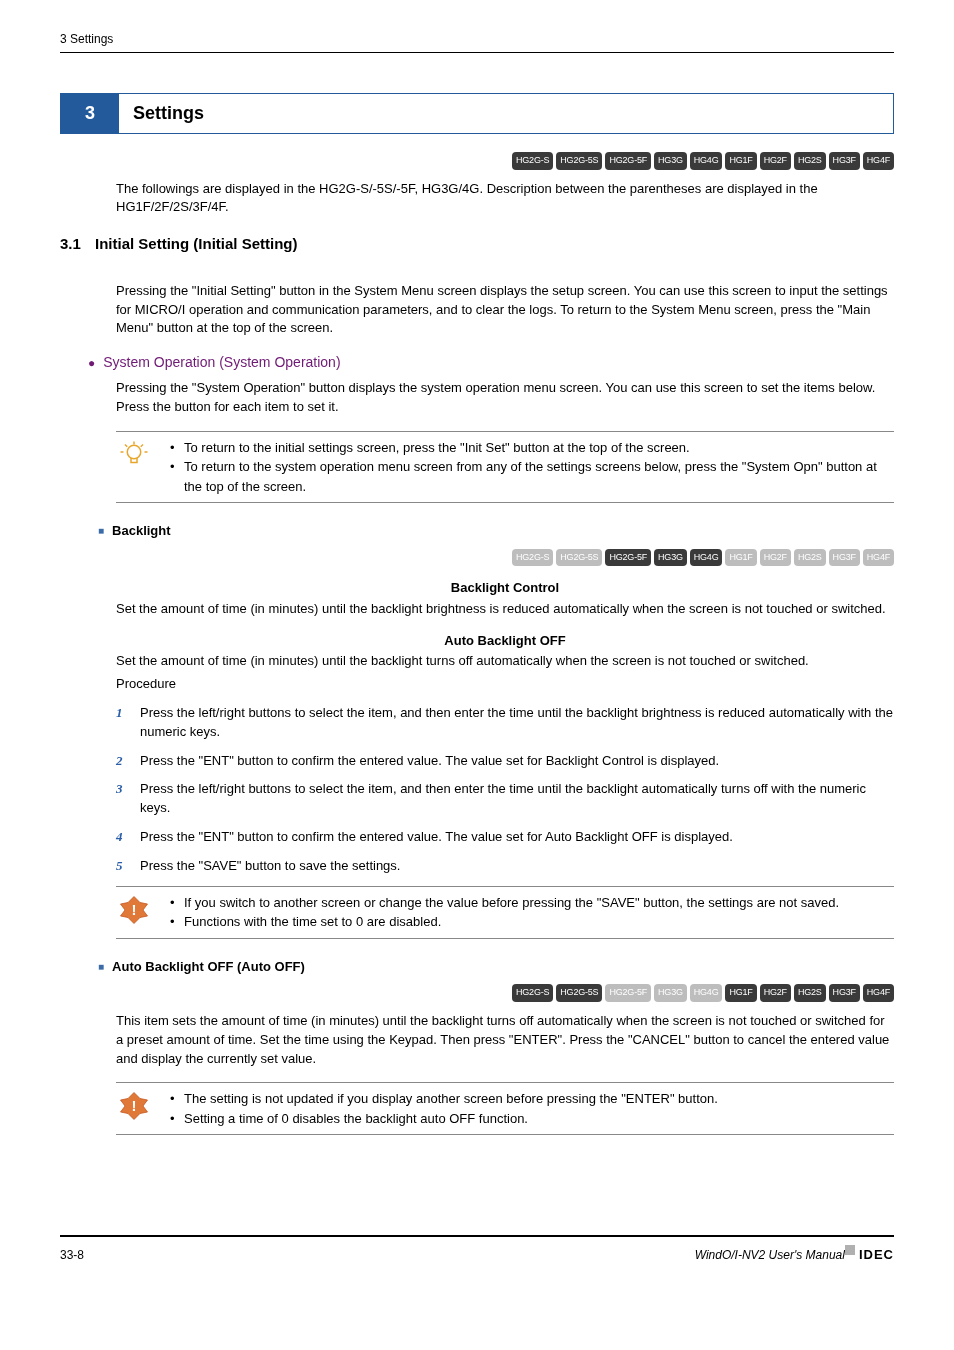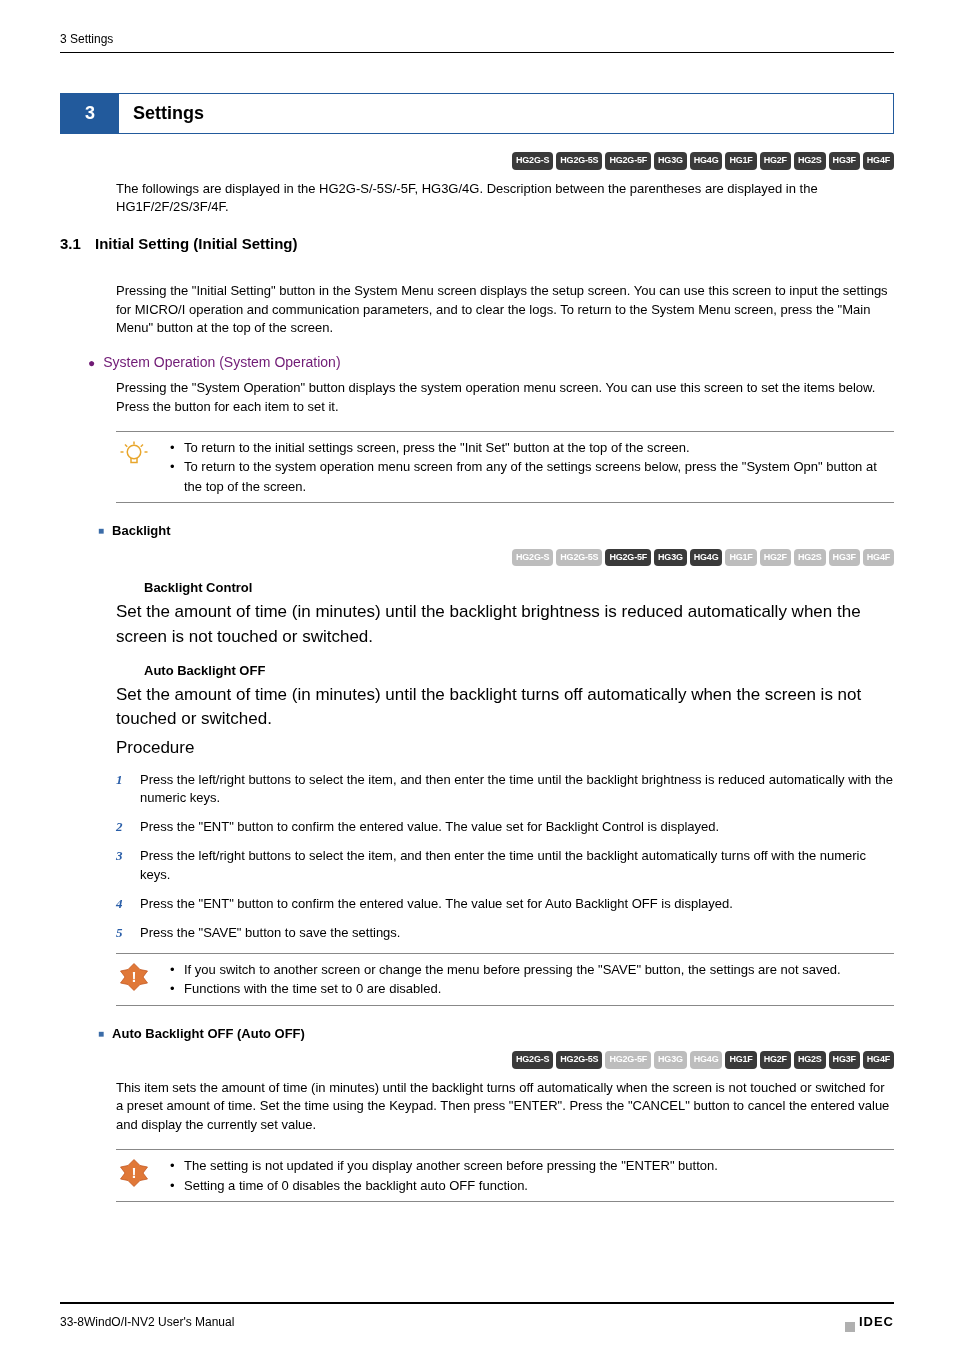--- a/index.html
+++ b/index.html
@@ -49,21 +49,21 @@
     display: flex;
     justify-content: flex-end;
     gap: 3px;
     margin-bottom: 10px;
     flex-wrap: wrap;
   }
   .tag {
     background: #3a3a3a;
     color: #fff;
     font-size: 9px;
-    font-weight: bold;
+    font-weight: normal;
     padding: 2px 4px;
     border-radius: 4px;
     letter-spacing: -0.2px;
   }
   .tag.inactive {
     background: #bdbdbd;
     color: #fff;
   }
   .body-text {
     font-size: 13px;
@@ -127,24 +127,25 @@
   .square-bullet-h::before {
     content: "\25A0";
     color: #3b6ca8;
     margin-right: 8px;
     font-size: 10px;
     vertical-align: 1px;
   }
   .def-term {
     font-weight: bold;
     font-size: 13px;
-    margin: 12px 0 2px 84px;
+    margin: 12px 0 2px 56px;
+    text-align: center;
   }
   .def-text {
-    font-size: 17px;
+    font-size: 13px;
     margin: 0 0 4px 56px;
     line-height: 1.45;
   }
   .procedure-list {
     margin: 10px 0 10px 56px;
     counter-reset: step;
   }
   .procedure-list li {
     list-style: none;
     position: relative;
@@ -164,24 +165,24 @@
   .footer {
     display: flex;
     justify-content: space-between;
     align-items: center;
     margin-top: 100px;
     border-top: 2px solid #000;
     padding-top: 8px;
     font-size: 12px;
   }
   .page-num { font-weight: normal; }
-  .footer-center { flex: 1; text-align: left; }
+  .footer-center { flex: 1; text-align: right; font-style: italic; }
   .idec-logo {
     display: flex;
-    align-items: flex-end;
+    align-items: flex-start;
     gap: 4px;
   }
   .idec-logo .sq {
     width: 10px;
     height: 10px;
     background: #b0b0b0;
   }
   .idec-logo .txt {
     font-weight: bold;
     letter-spacing: 1px;
@@ -273,21 +274,21 @@
   </ol>
 
 <div class="note-box">
   <div class="note-icon">
     <svg viewBox="0 0 40 40">
       <polygon points="20,2 28,10 38,12 32,20 38,28 28,30 20,38 12,30 2,28 8,20 2,12 12,10" fill="#e07838" stroke="#c0521a" stroke-width="1"></polygon>
       <text x="20" y="27" font-size="20" font-weight="bold" fill="#fff" text-anchor="middle">!</text>
     </svg>
   </div>
   <ul class="note-list" id="warn1">
-      <li>If you switch to another screen or change the menu before pressing the "SAVE" button, the settings are not saved.</li>
+      <li>If you switch to another screen or change the value before pressing the "SAVE" button, the settings are not saved.</li>
       <li>Functions with the time set to 0 are disabled.</li>
     </ul>
 </div>
 
 <div class="square-bullet-h">Auto Backlight OFF (Auto OFF)</div>
 
 <div class="tag-row indent-block" id="tagrow3">
     <span class="tag">HG2G-S</span>
     <span class="tag">HG2G-5S</span>
     <span class="tag inactive">HG2G-5F</span>

